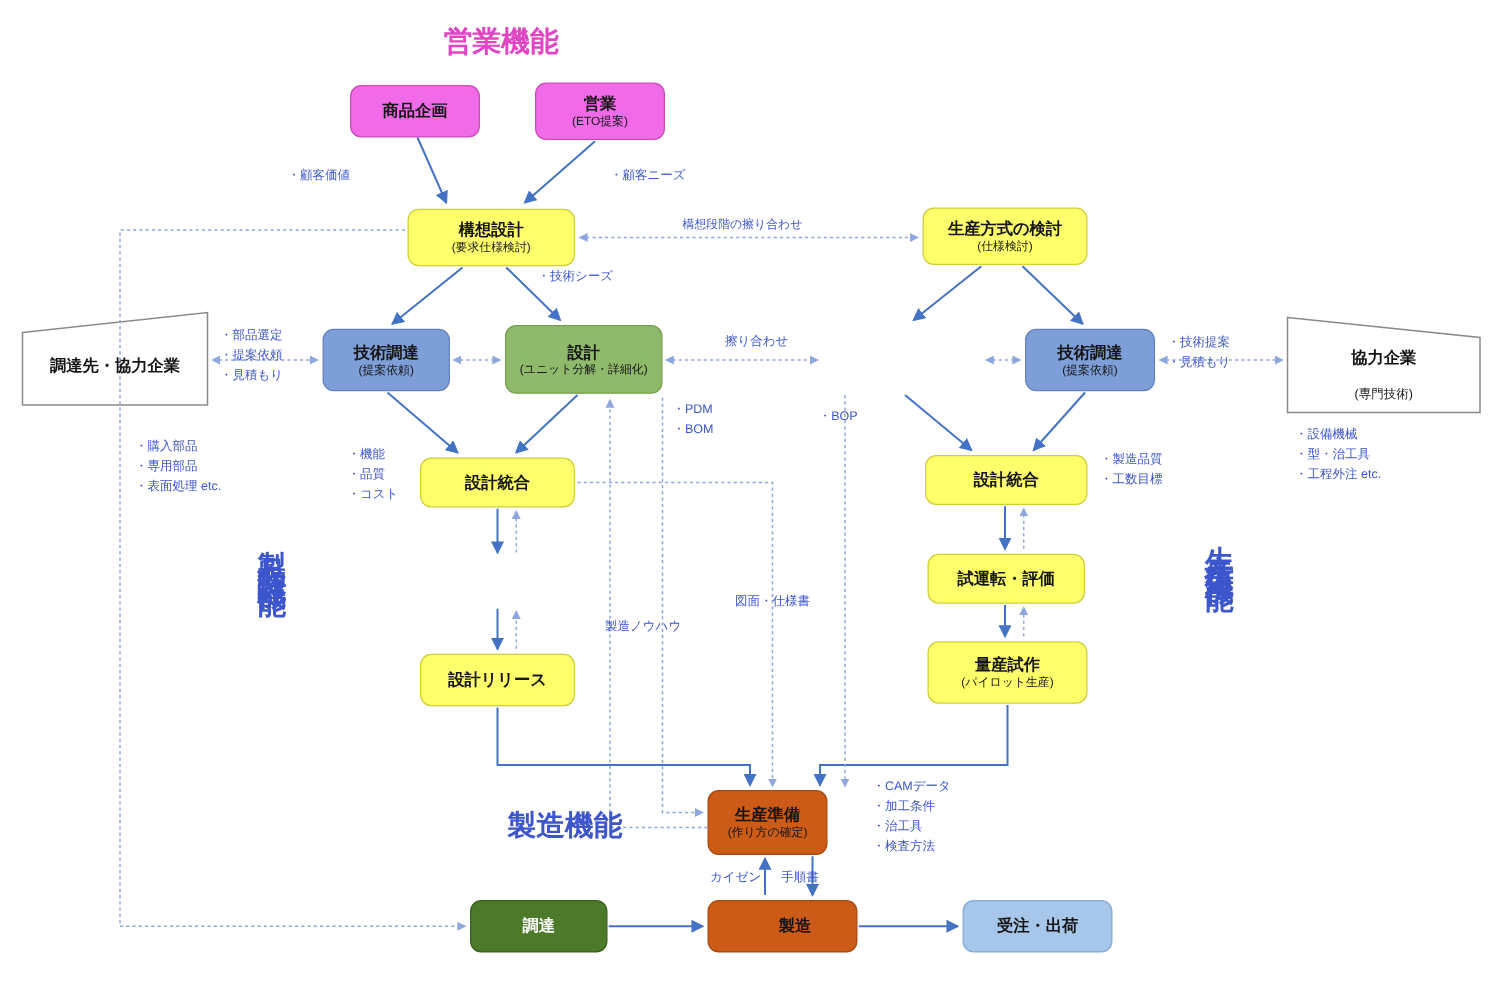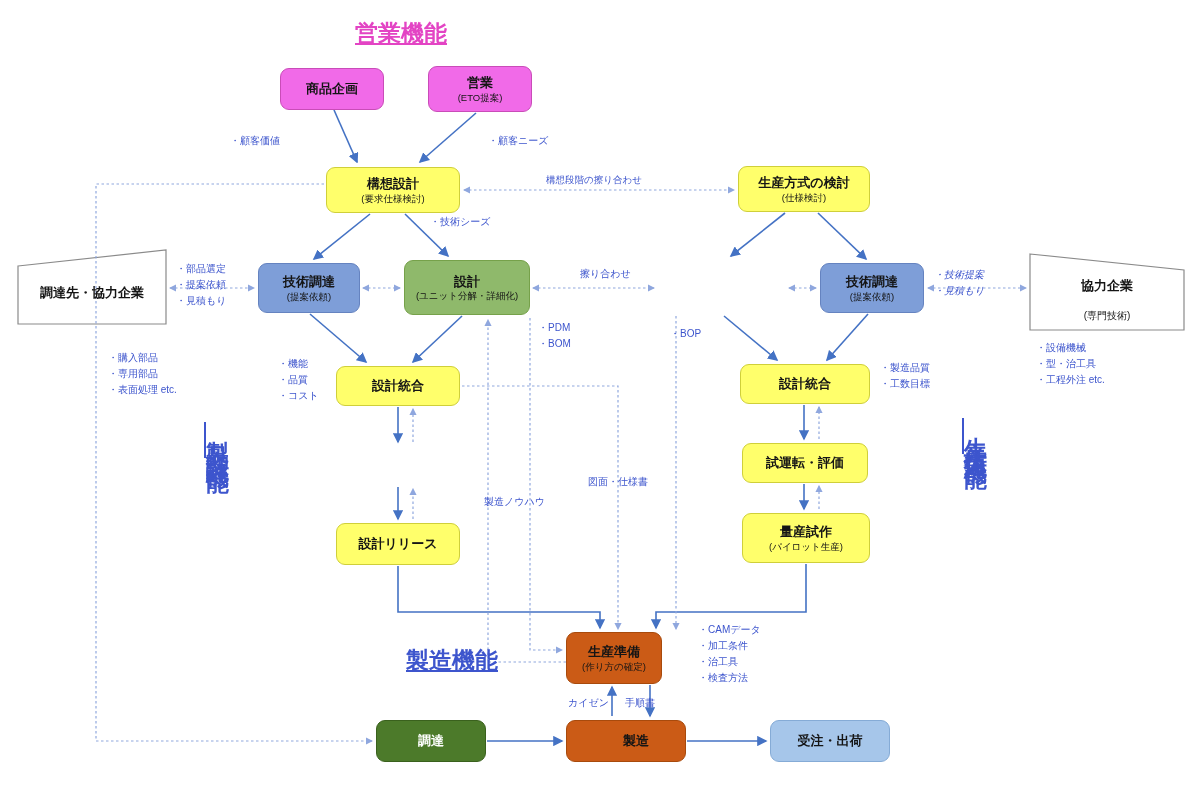--- a/index.html
+++ b/index.html
@@ -17,21 +17,21 @@
   .blue      { background:#7e9ed8; border-color:#6583c0; }
   .lightblue { background:#a6c6ea; border-color:#85abd6; }
   .darkgreen { background:#4c7a2a; border-color:#3a611d; }
   .darkgreen .box-title { color:#ffffff; }
   .orange    { background:#cb5b16; border-color:#a84a0c; }
   .trap-label { position:absolute; display:flex; flex-direction:column; align-items:center; justify-content:center; text-align:center; }
   .trap-label .box-title { font-size:13px; }
   .trap-label .box-sub { font-size:10px; }
   .ann { position:absolute; color:#3d55cd; font-size:10px; line-height:1.6; white-space:nowrap; }
   .ann.small { font-size:9.5px; }
-  .sec { position:absolute; font-weight:bold; color:#3d55cd; font-size:23px; white-space:nowrap;text-decoration:underline; }
+  .sec { position:absolute; font-weight:bold; color:#3d55cd; font-size:23px; white-space:nowrap; }
   .sec.magenta { color:#e344c4; }
   .vert { writing-mode:vertical-rl; letter-spacing:6px; }
 </style>
 </head>
 <body>
 
 <div class="canvas">
 
   <svg class="layer" width="1200" height="796" viewBox="0 0 1200 796">
     <defs>
@@ -161,34 +161,34 @@
   <div class="ann" style="left:230px;top:133px;">・顧客価値</div>
   <div class="ann" style="left:488px;top:133px;">・顧客ニーズ</div>
   <div class="ann small" style="left:546px;top:172px;">構想段階の擦り合わせ</div>
   <div class="ann" style="left:430px;top:214px;">・技術シーズ</div>
   <div class="ann" style="left:176px;top:261px;">
     <div>・部品選定</div>
     <div>・提案依頼</div>
     <div>・見積もり</div>
   </div>
   <div class="ann" style="left:580px;top:266px;">擦り合わせ</div>
-  <div class="ann" style="left:934px;top:267px;font-style:italic;">
+  <div class="ann" style="left:934px;top:267px;">
     <div>・技術提案</div>
     <div>・見積もり</div>
   </div>
   <div class="ann" style="left:108px;top:350px;">
     <div>・購入部品</div>
     <div>・専用部品</div>
     <div>・表面処理 etc.</div>
   </div>
   <div class="ann" style="left:538px;top:320px;">
     <div>・PDM</div>
     <div>・BOM</div>
   </div>
-  <div class="ann" style="left:670px;top:326px;">・BOP</div>
+  <div class="ann" style="left:655px;top:326px;">・BOP</div>
   <div class="ann" style="left:278px;top:356px;">
     <div>・機能</div>
     <div>・品質</div>
     <div>・コスト</div>
   </div>
   <div class="ann" style="left:880px;top:360px;text-align:center;">
     <div>・製造品質</div>
     <div>・工数目標</div>
   </div>
   <div class="ann" style="left:1036px;top:340px;">

